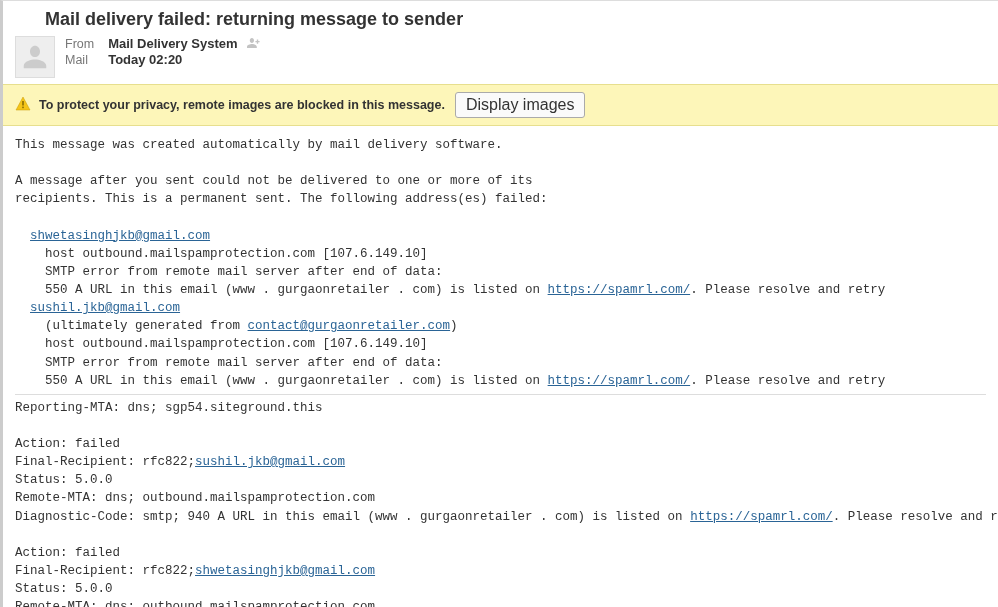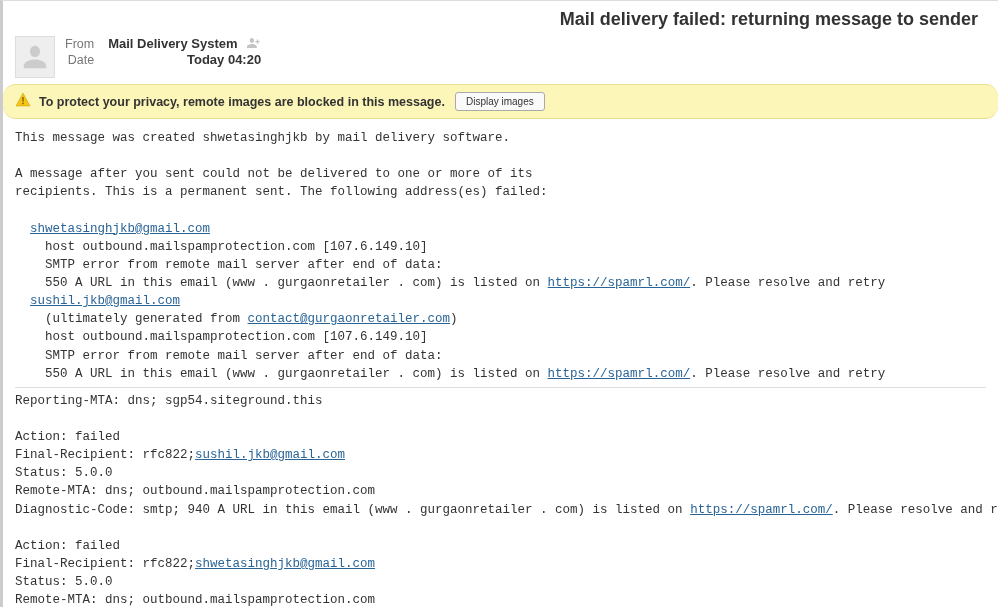--- a/index.html
+++ b/index.html
@@ -12,21 +12,20 @@
     width: 998px;
   }
   .mail-view {
     background: #fff;
     border-left: 3px solid #ccc;
     border-top: 1px solid #ddd;
   }
   .header {
     padding: 8px 20px 6px 12px;
     position: relative;
-    text-align: right;
   }
   .subject-title {
     font-weight: bold;
     font-size: 18px;
     color: #333;
     margin: 0 0 6px 30px;
   }
   .header-row {
     display: flex;
     align-items: flex-start;
@@ -63,34 +62,33 @@
   }
   .add-contact-icon svg { width: 14px; height: 12px; fill: #888; }
   .privacy-bar {
     background: #fdf6b9;
     border-top: 1px solid #e7df8e;
     border-bottom: 1px solid #e7df8e;
     padding: 7px 12px;
     display: flex;
     align-items: center;
     font-size: 12.5px;
-    border-radius: 13px;
   }
   .warning-icon {
     margin-right: 8px;
     flex: 0 0 auto;
   }
   .warning-icon svg { width: 16px; height: 16px; }
   .privacy-msg { font-weight: bold; color: #333; margin-right: 10px; }
   .display-images-btn {
     background: #fafafa;
     border: 1px solid #aaa;
     border-radius: 3px;
     padding: 3px 10px;
-    font-size: 10px;
+    font-size: 16px;
     color: #333;
     cursor: pointer;
   }
   .body-pre {
     font-family: "Courier New", Courier, monospace;
     font-size: 12.5px;
     color: #333;
     padding: 10px 12px 8px 12px;
     line-height: 1.45;
     white-space: pre;
@@ -125,40 +123,40 @@
           <span class="meta-value">
             <span>Mail Delivery System</span>
             <span class="add-contact-icon">
               <svg viewBox="0 0 20 16">
                   <path d="M7 8c1.7 0 3-1.6 3-3.5S8.7 1 7 1 4 2.6 4 4.5 5.3 8 7 8zm0 1.5c-2.5 0-7 1.3-7 4V15h14v-1.5c0-2.7-4.5-4-7-4zM16 3h-2v2h-2v2h2v2h2V7h2V5h-2V3z"></path>
                 </svg>
             </span>
           </span>
         </div>
         <div class="meta-row">
-          <span class="meta-label">Date</span>
-          <span class="meta-value">Today 04:20</span>
+          <span class="meta-label">Mail</span>
+          <span class="meta-value">Today 02:20</span>
         </div>
       </div>
     </div>
   </div>
 
   <div class="privacy-bar">
     <span class="warning-icon">
       <svg viewBox="0 0 16 16">
           <path fill="#f5c518" stroke="#c99a06" stroke-width="0.5" d="M8 1 L15 14 H1 Z"></path>
           <rect x="7.2" y="5" width="1.6" height="4.5" fill="#8a6d00"></rect>
           <rect x="7.2" y="10.6" width="1.6" height="1.6" fill="#8a6d00"></rect>
         </svg>
     </span>
     <span class="privacy-msg">To protect your privacy, remote images are blocked in this message.</span>
     <button class="display-images-btn">Display images</button>
   </div>
 
-  <div class="body-pre"><span>This message was created shwetasinghjkb by mail delivery software.</span>
+  <div class="body-pre"><span>This message was created automatically by mail delivery software.</span>
 
 <span>A message after you sent could not be delivered to one or more of its</span>
 <span>recipients. This is a permanent sent. The following address(es) failed:</span>
 
   <a class="mono-link">shwetasinghjkb@gmail.com</a>
     <span>host outbound.mailspamprotection.com [107.6.149.10]</span>
     <span>SMTP error from remote mail server after end of data:</span>
     <span>550 A URL in this email (www . gurgaonretailer . com) is listed on </span><a class="mono-link">https://spamrl.com/</a><span>. Please resolve and retry</span>
   <a class="mono-link">sushil.jkb@gmail.com</a>
     <span>(ultimately generated from </span><a class="mono-link">contact@gurgaonretailer.com</a><span>)</span>

